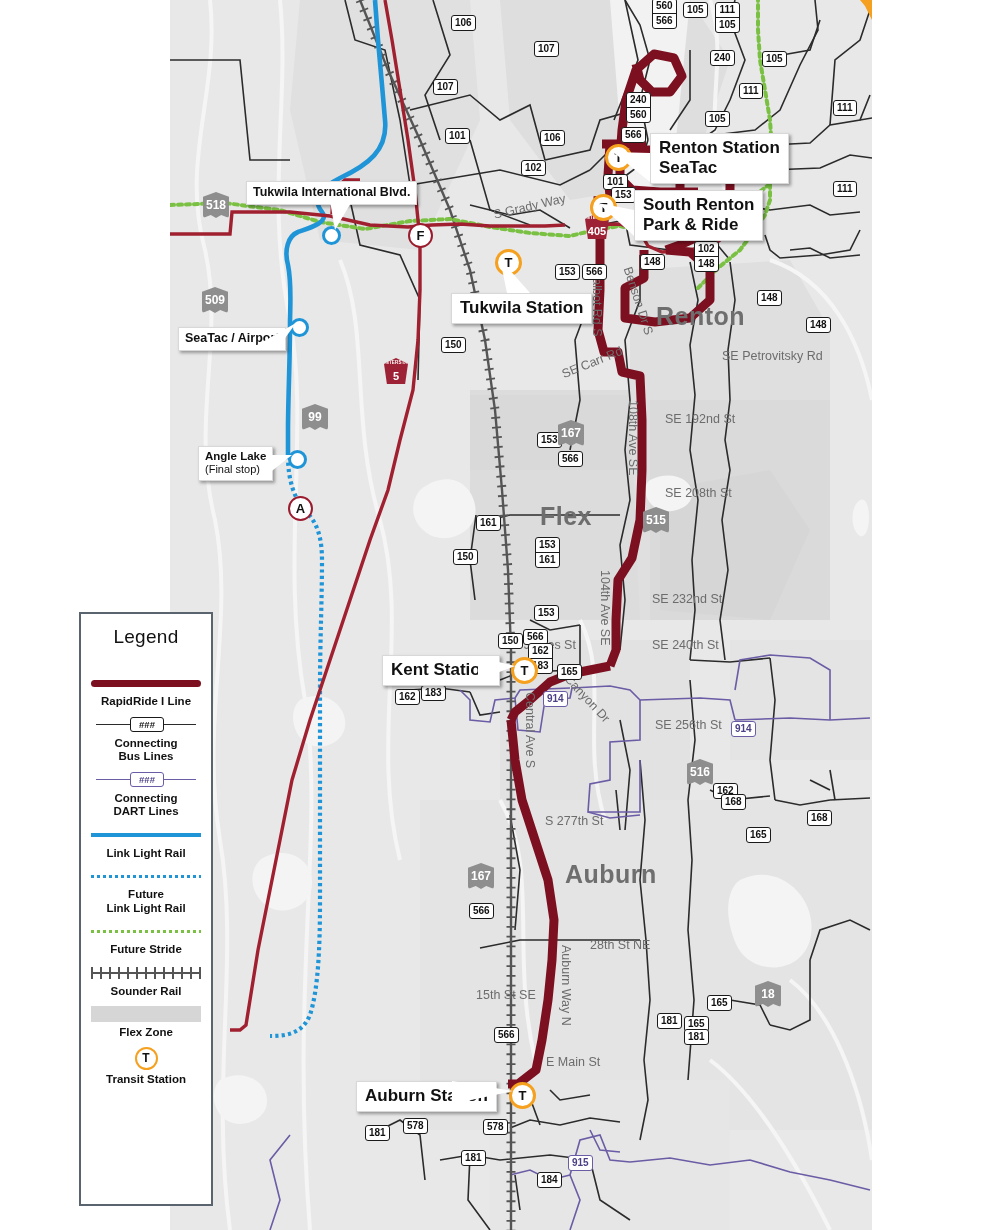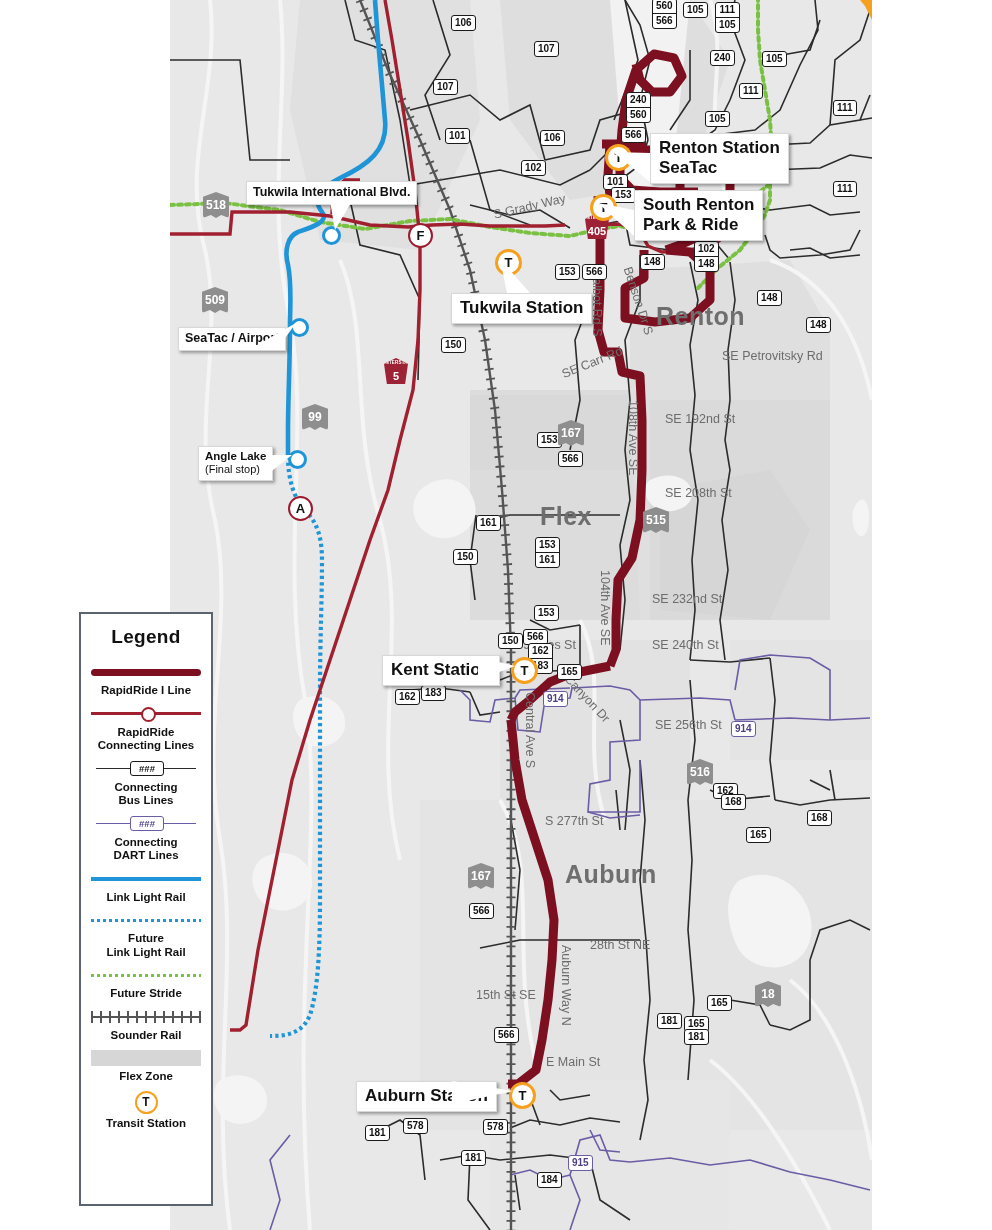--- a/index.html
+++ b/index.html
@@ -61,21 +61,21 @@
       box-shadow:2px 2px 3px rgba(0,0,0,.35);padding:4px 8px 5px 8px;
       font-size:17px;font-weight:bold;color:#111;line-height:20px;white-space:nowrap;}
   .callout.sm{font-size:12.5px;line-height:15px;padding:3px 6px 4px 6px;}
   .callout.sm2{font-size:11.5px;line-height:13px;padding:3px 6px 4px 6px;}
   .callout .sub{font-weight:normal;font-size:11px;display:block;}
 
   
   #legend{position:absolute;left:79px;top:612px;width:134px;height:594px;
           background:#ffffff;border:2.5px solid #5a646e;box-sizing:border-box;
           padding:8px 6px;text-align:center;}
-  #legend h2{margin:4px 0 15px 0;font-size:19px;font-weight:bold;color:#111;
+  #legend h2{margin:4px 0 26px 0;font-size:19px;font-weight:normal;color:#111;
              letter-spacing:.3px;}
   .lg-item{margin:0 0 7px 0;}
   .lg-cap{font-size:11.5px;font-weight:bold;color:#111;line-height:13.5px;
           margin-top:3px;}
   .swatch{height:18px;position:relative;margin:4px auto 0 auto;width:110px;}
   .sw-iline{position:absolute;left:0;right:0;top:6px;height:7px;
             background:#7d1020;border-radius:4px;}
   .sw-connect{position:absolute;left:0;right:0;top:7px;height:3.4px;background:#a02030;}
   .sw-connect-dot{position:absolute;left:50%;top:2px;width:11px;height:11px;
             margin-left:-5.5px;border-radius:50%;background:#fff;border:2.6px solid #a02030;}
@@ -475,28 +475,20 @@
 <div id="legend">
   <h2>Legend</h2>
 
   <div class="lg-item">
     <div class="swatch">
         <span class="sw-iline"></span>
       </div>
     <div class="lg-cap">RapidRide I Line</div>
   </div>
 
-  <div class="lg-item">
-    <div class="swatch">
-      <span class="sw-connect"></span>
-        <span class="sw-connect-dot"></span>
-    </div>
-    <div class="lg-cap" style="white-space:pre-line">RapidRide
-Connecting Lines</div>
-  </div>
 
   <div class="lg-item">
     <div class="swatch" style="width:100px">
       <span class="sw-line-dark"></span>
       <span class="sw-box">###</span>
     </div>
     <div class="lg-cap" style="white-space:pre-line">Connecting
 Bus Lines</div>
   </div>
 

